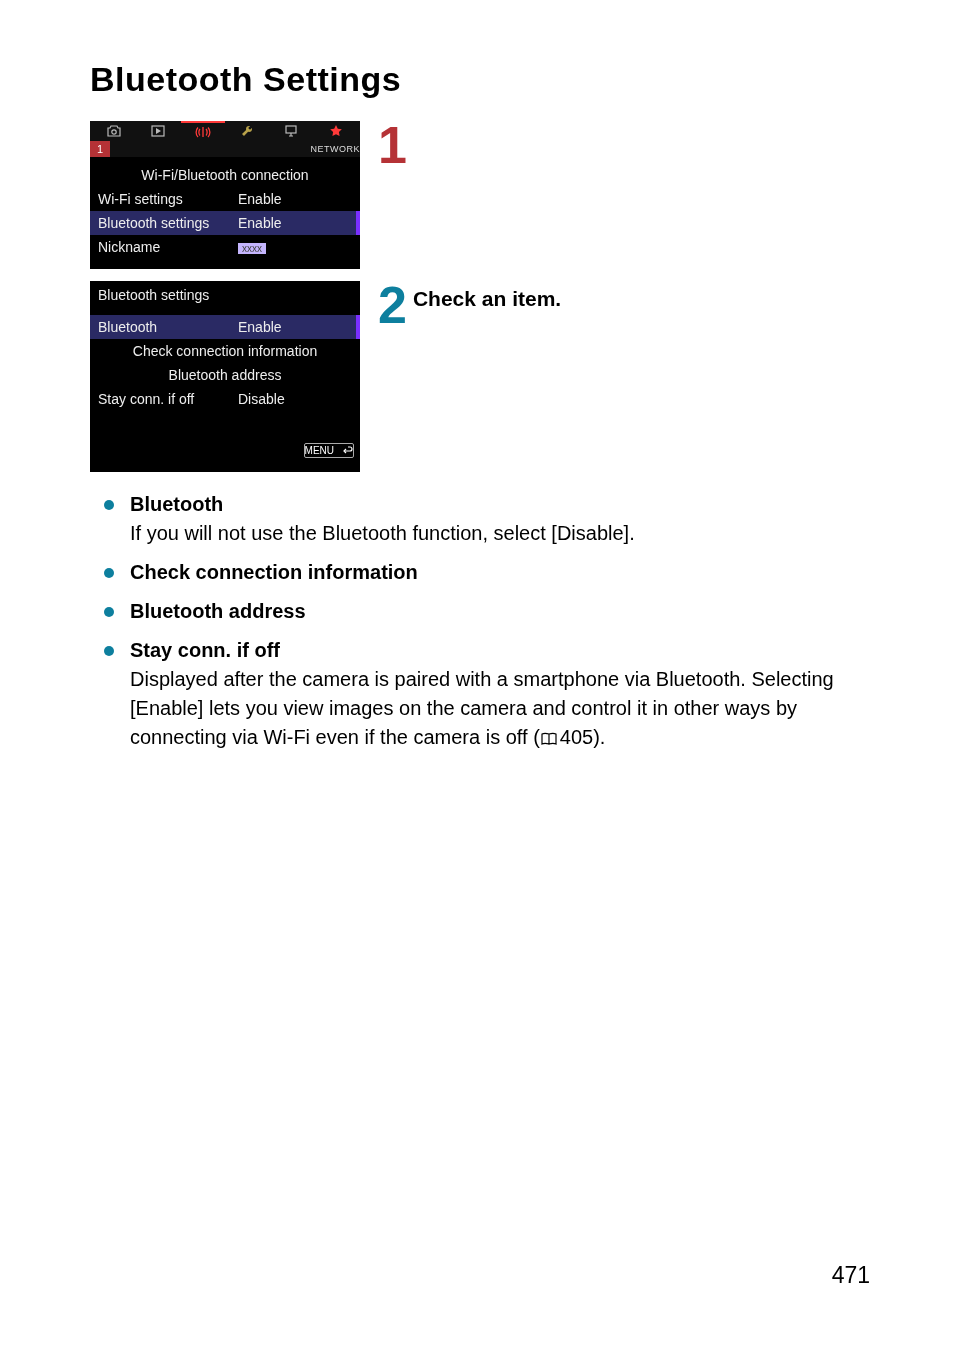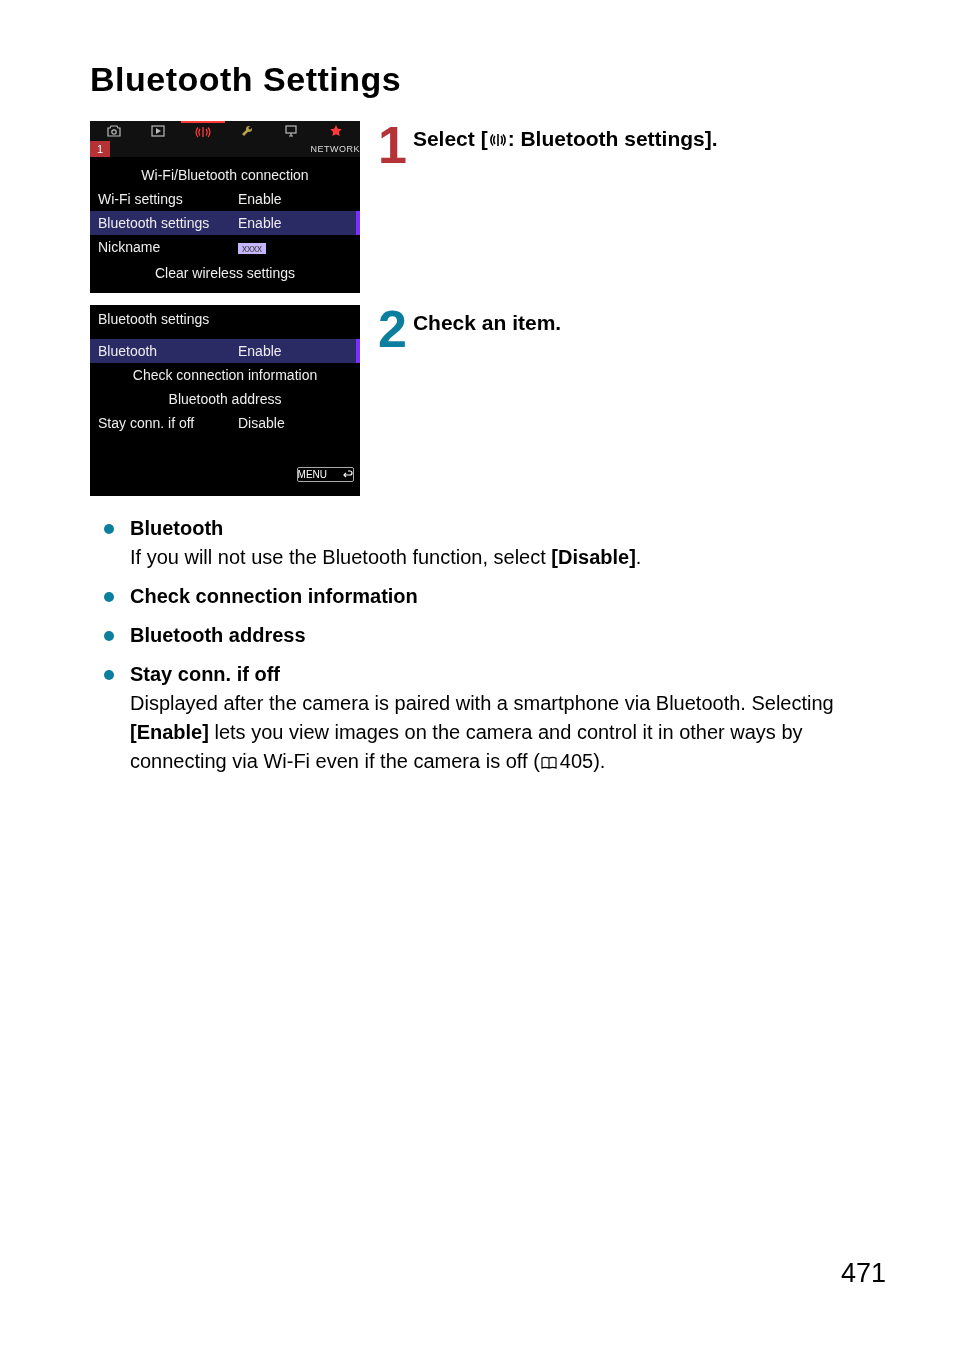--- a/index.html
+++ b/index.html
@@ -58,46 +58,46 @@
   .lcd-row.hl::after{ content:""; position:absolute; right:0; top:0; bottom:0; width:4px; background:#7a2fff; }
   .lcd-row .label{ flex: 0 0 140px; }
   .lcd-row .val{ flex:1; }
   .lcd-row .blur { background:#c4b5fd; color:#444; font-size:10px; padding:0 4px; }
   .lcd-head { padding: 6px 8px 4px; font-size:14px; }
   .lcd-menu-return{
     display:flex; justify-content:flex-end; padding:4px 6px 6px;
   }
   .menu-badge{
     border:1px solid #aaa; border-radius:2px; font-size:10px; color:#fff; padding:1px 0;
-    display:inline-flex; gap:14px; align-items:center; background:#000;
+    display:inline-flex; gap:7px; align-items:center; background:#000;
   }
 
   
   .step { display:flex; gap:18px; align-items:flex-start; margin-bottom:12px; }
   .step .left { flex:0 0 270px; }
   .step .right { flex:1; display:flex; align-items:flex-start; gap:4px; font-size:21px; font-weight:bold; line-height:1.3; padding-top:2px;}
   .step .right .num1 { font-size:52px; font-weight:800; color:#b53236; line-height:0.85; margin-right:2px; font-family: Arial, sans-serif; }
   .step .right .num2 { font-size:52px; font-weight:800; color:#0d7f9e; line-height:0.85; margin-right:2px; font-family: Arial, sans-serif; }
   .step .right .txt { padding-top:2px; }
   .wifi-inline{ display:inline-block; vertical-align:-2px; margin:0 1px; }
 
   
   .bul-list { margin-top:18px; font-size:20px; line-height:1.45; }
   .bul-item { padding-left:40px; position:relative; margin-bottom:10px; }
   .bul-item::before{
     content:""; position:absolute; left:14px; top:10px; width:10px; height:10px; border-radius:50%;
     background:#0d7f9e;
   }
   .bul-item .bh { font-weight:bold; display:block; }
   .bul-item .bd { display:block; }
-  .strong { font-weight:bold;margin-top:15px; }
+  .strong { font-weight:normal;margin-top:15px; }
   .book-icon{ display:inline-block; vertical-align:-2px; margin-right:2px; }
 
   .page-num{
-    position:absolute; bottom:56px; right:68px; font-size:27px;
+    position:absolute; bottom:56px; right:84px; font-size:23px;
   }
 </style>
 </head>
 <body>
 
 <h1 class="page-title">Bluetooth Settings</h1>
 
 <div class="step">
   <div class="left">
     <div class="lcd">
@@ -149,33 +149,25 @@
           <span class="val">Enable</span>
         </div>
         <div class="lcd-row hl">
           <span class="label">Bluetooth settings</span>
           <span class="val">Enable</span>
         </div>
         <div class="lcd-row">
           <span class="label">Nickname</span>
           <span class="val"><span class="blur">xxxx</span></span>
         </div>
-        <div class="lcd-row">
-          <span class="label" style="flex-basis:auto">Clear wireless settings</span>
-        </div>
       </div>
     </div>
   </div>
   <div class="right">
     <span class="num1">1</span>
-    <span class="txt">
-      <span>Select [</span><span class="wifi-inline"><svg width="18" height="16" viewBox="0 0 18 16">
-            <path d="M9 2v12M6 4c-1.7 1.7-1.7 6 0 8M12 4c1.7 1.7 1.7 6 0 8M4 2.5c-2.8 2.8-2.8 8.5 0 11M14 2.5c2.8 2.8 2.8 8.5 0 11" fill="none" stroke="#000" stroke-width="1.6"></path>
-          </svg></span><span>: Bluetooth settings].</span>
-    </span>
   </div>
 </div>
 
 <div class="step">
   <div class="left">
     <div class="lcd">
       <div class="lcd-body" style="padding-top:0">
         <div class="lcd-head">Bluetooth settings</div>
         <div style="height:8px"></div>
         <div class="lcd-row hl">

